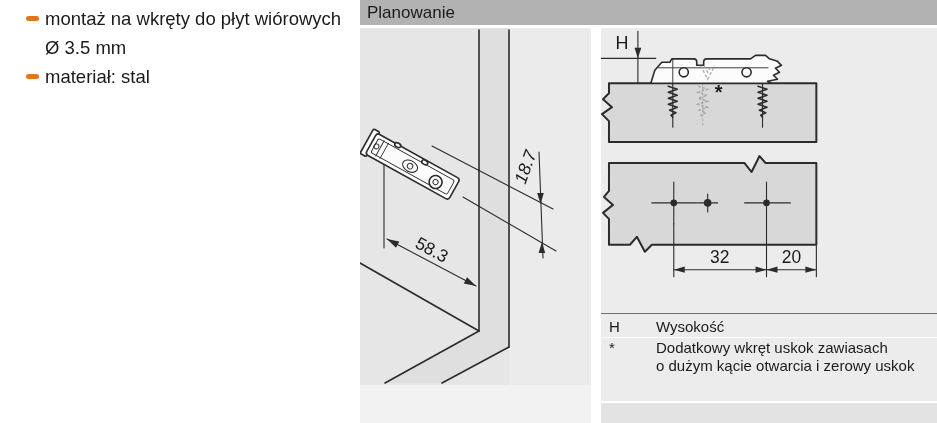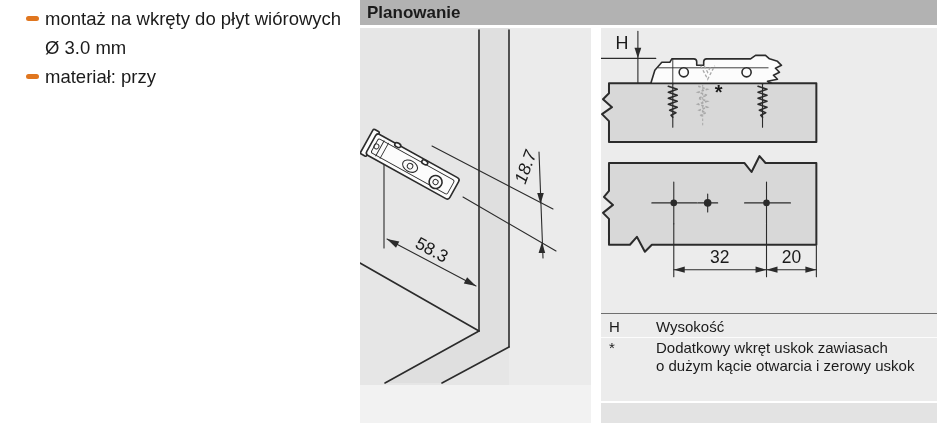--- a/index.html
+++ b/index.html
@@ -13,21 +13,21 @@
   .features li{position:relative;padding-left:19px;}
   .bullet{
     position:absolute;left:0;top:12px;width:13px;height:5px;border-radius:2.5px;
     background:var(--accent,#e0761f);
   }
   .ftext{white-space:pre-line;}
   
   .right-col{position:absolute;left:360px;top:0;width:577px;height:423px;}
   .section-header{
     height:25px;line-height:25px;background:var(--header-bar,#b2b2b2);
-    font-weight:bold;font-size:17px;padding-left:7px;margin-bottom:3px;
+    font-weight:normal;font-size:17px;padding-left:7px;margin-bottom:3px;
   }
   .panels{display:flex;height:395px;}
   .panel-left{width:231px;height:395px;}
   .gutter{width:10px;background:#ffffff;}
   .panel-right{width:336px;height:395px;background:var(--panel-right-bg,#ececec);display:flex;flex-direction:column;}
   .panel-left svg,.panel-right svg{display:block;}
   
   .legend{border-top:1px solid #6f6f6f;padding:3px 0 4px;font-size:15px;line-height:18px;}
   .legend-row{display:flex;padding:1px 0;}
   .legend-row + .legend-row{border-top:1px solid rgba(255,255,255,.85);}
@@ -49,25 +49,25 @@
   .star{font-family:"Liberation Sans",sans-serif;font-size:20px;font-weight:bold;fill:#1b1b1b;}
 </style>
 </head>
 <body>
 
 <div class="left-col">
   <ul class="features">
     <li>
       <span class="bullet"></span>
       <span class="ftext">montaż na wkręty do płyt wiórowych
-Ø 3.0 mm</span>
+Ø 3.5 mm</span>
     </li>
     <li>
       <span class="bullet"></span>
-      <span class="ftext">materiał: przy</span>
+      <span class="ftext">materiał: stal</span>
     </li>
   </ul>
 </div>
 
 <div class="right-col">
   <div class="section-header">Planowanie</div>
 
   <div class="panels">
 
     <div class="panel-left">

